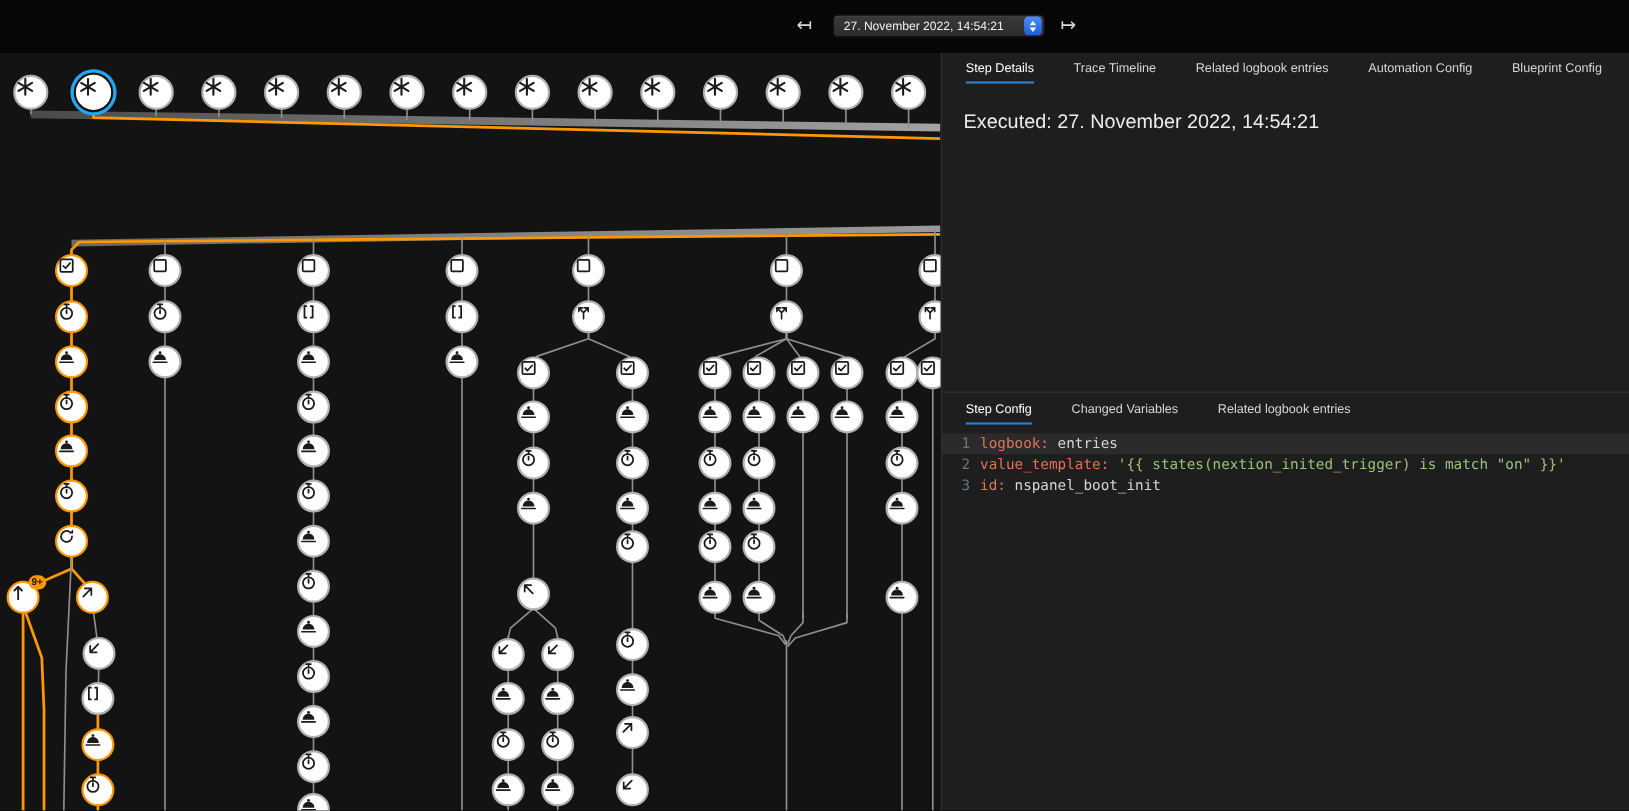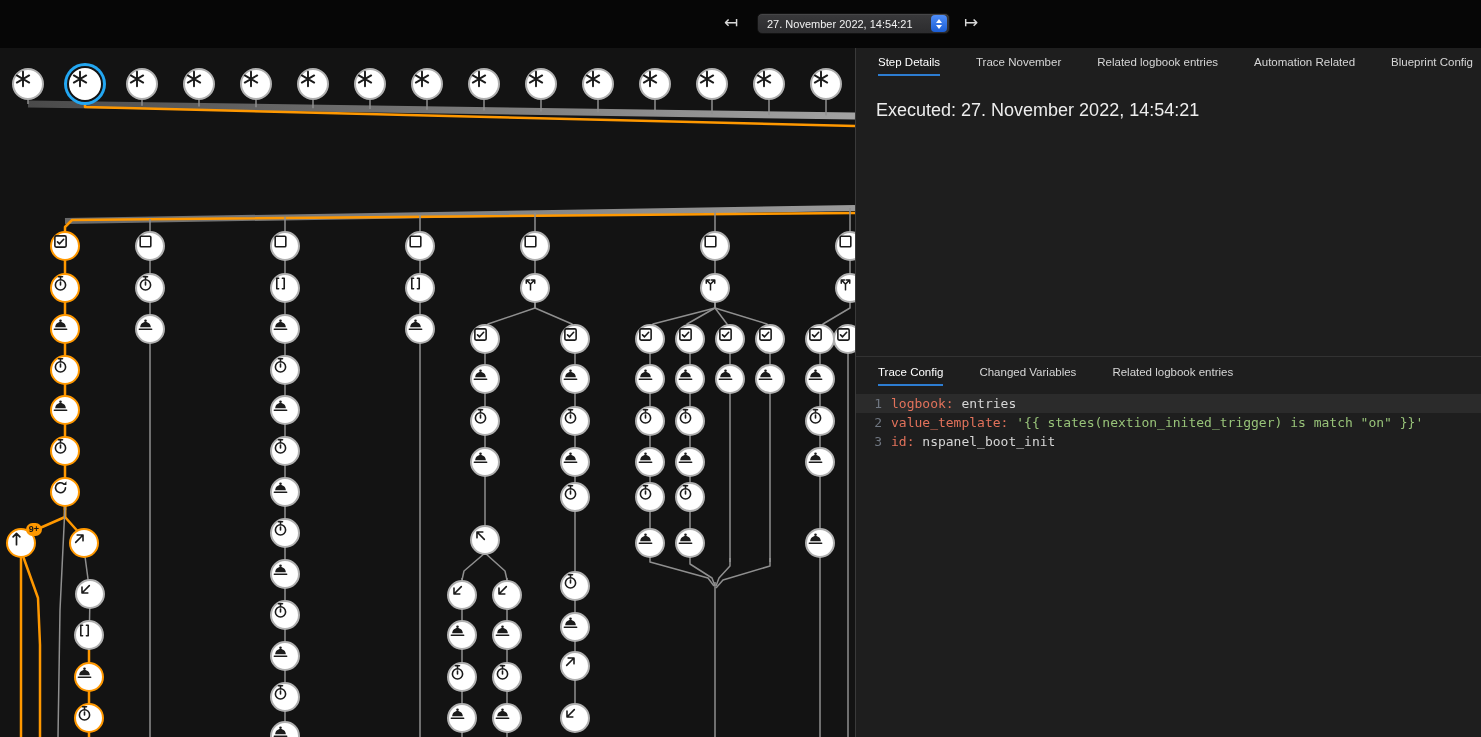--- a/index.html
+++ b/index.html
@@ -907,30 +907,30 @@
           <svg viewBox="0 0 16 16" width="17" height="17">
             <rect x="2.7" y="2.7" width="10.6" height="10.6" rx="1.2" fill="none" stroke="currentColor" stroke-width="1.5"></rect>
             <path d="M5.2 8.3l1.9 1.9 3.9-4.3" fill="none" stroke="currentColor" stroke-width="1.5" stroke-linecap="round" stroke-linejoin="round"></path>
           </svg>
         </span>
       </div>
     </div>
   <div class="panel">
     <div class="tabs tabs-upper">
         <div class="tab active">Step Details</div>
-        <div class="tab">Trace November</div>
+        <div class="tab">Trace Timeline</div>
         <div class="tab">Related logbook entries</div>
-        <div class="tab">Automation Related</div>
+        <div class="tab">Automation Config</div>
         <div class="tab">Blueprint Config</div>
       </div>
     <div class="panel-body">
       <span class="executed">Executed: 27. November 2022, 14:54:21</span>
     </div>
     <div class="tabs tabs-lower">
-        <div class="tab active">Trace Config</div>
+        <div class="tab active">Step Config</div>
         <div class="tab">Changed Variables</div>
         <div class="tab">Related logbook entries</div>
       </div>
     <div class="code">
         <div class="code-line active"><span class="gutter">1</span><span><span class="tok-key">logbook:</span><span class="tok-plain"> entries</span></span></div>
         <div class="code-line"><span class="gutter">2</span><span><span class="tok-key">value_template:</span><span class="tok-plain"> </span><span class="tok-str">'{{ states(nextion_inited_trigger) is match "on" }}'</span></span></div>
         <div class="code-line"><span class="gutter">3</span><span><span class="tok-key">id:</span><span class="tok-plain"> nspanel_boot_init</span></span></div>
       </div>
   </div>
 </div>

